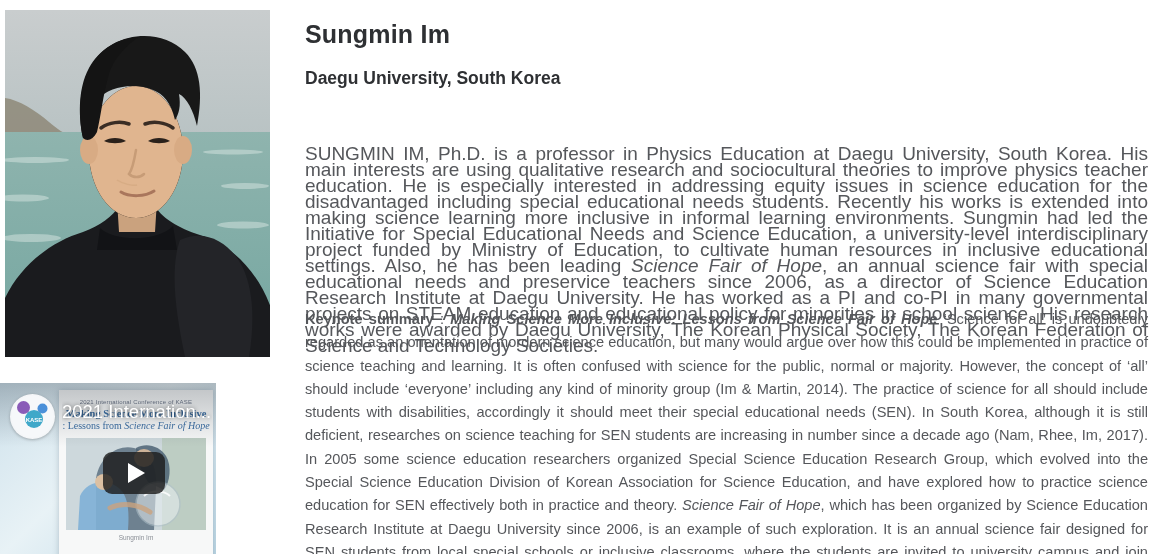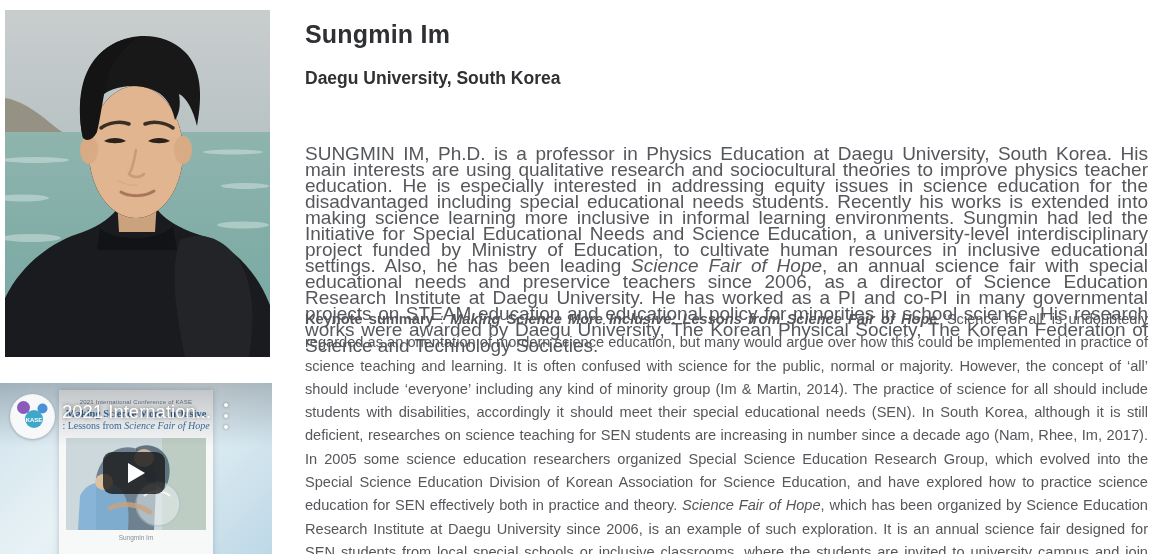--- a/index.html
+++ b/index.html
@@ -5,21 +5,21 @@
   * { margin: 0; padding: 0; box-sizing: border-box; }
   html, body { width: 1151px; height: 554px; overflow: hidden; background: #ffffff;
     font-family: "Liberation Sans", "DejaVu Sans", sans-serif; }
   #stage { position: relative; width: 1151px; height: 554px; background: #ffffff; }
 
   
   .portrait { position: absolute; left: 5px; top: 10px; width: 265px; height: 347px; overflow: hidden; }
   .portrait svg { display: block; width: 100%; height: 100%; }
 
   
-  .video { position: absolute; left: 0; top: 383px; width: 272px; height: 171px; overflow: hidden;
+  .video { position: absolute; left: 0; top: 383px; width: 216px; height: 171px; overflow: hidden;
     background: linear-gradient(135deg, #cfe2ec 0%, #e8f2f6 45%, #bdd8e6 100%); cursor: pointer; }
   .video-shade { position: absolute; left: 0; top: 0; width: 100%; height: 64px;
     background: linear-gradient(rgba(40,50,60,0.28), rgba(40,50,60,0)); pointer-events: none; }
 
   .slide { position: absolute; left: 59px; top: 7px; width: 154px; height: 200px;
     background: #f7f8f8; box-shadow: 0 0 6px rgba(90,110,125,0.35); text-align: center; }
   .slide-header { margin-top: 9px; font-size: 6px; color: #6b7486; letter-spacing: 0.2px; }
   .slide-title { margin-top: 3px; font-size: 10.5px; color: #3a6da3; font-weight: 700;
     font-family: "Liberation Serif", serif; }
   .slide-subtitle { margin-top: 1px; font-size: 10px; color: #3a6da3;

